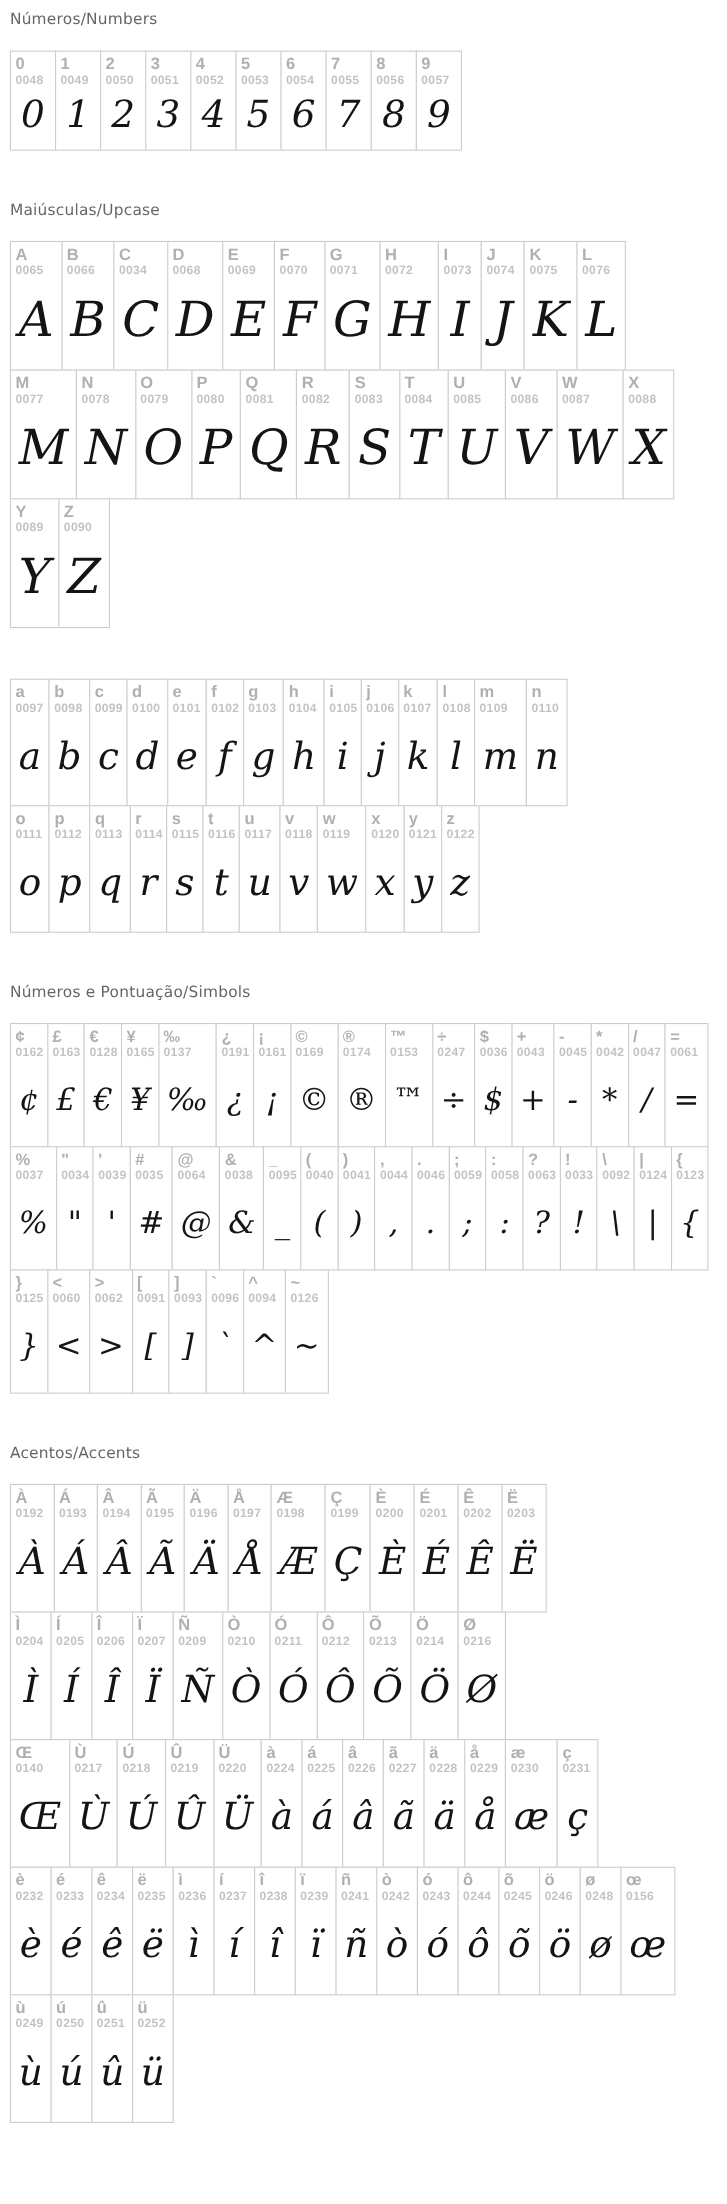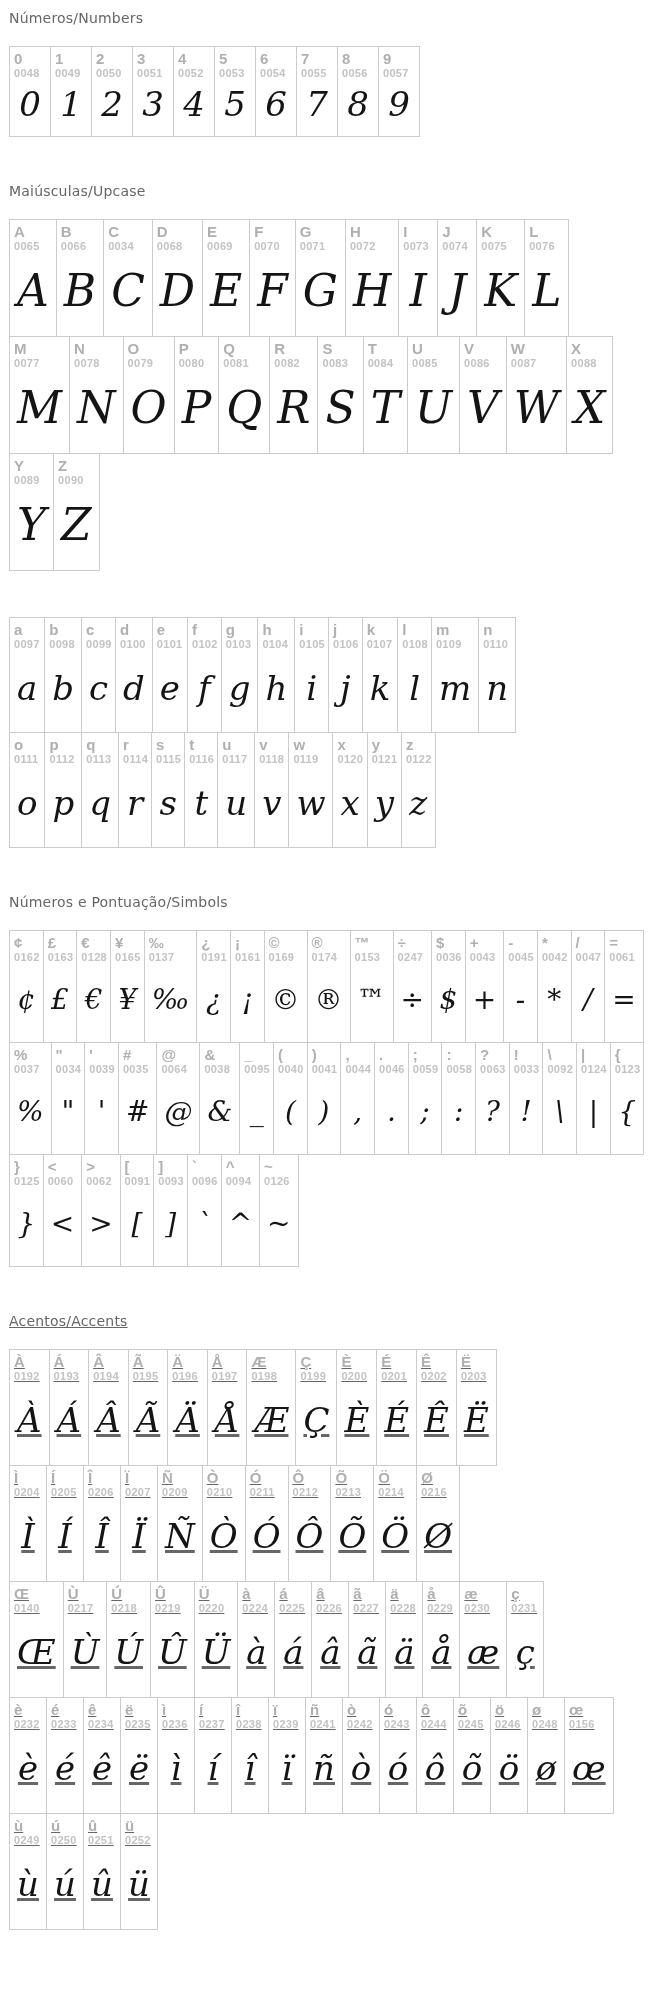--- a/index.html
+++ b/index.html
@@ -4,21 +4,21 @@
 <style>
   html,body{margin:0;padding:0;background:#ffffff;}
   body{
     width:661px;
     font-family:"Liberation Sans", sans-serif;
     color:#666666;
     padding:6px 0 30px 0;
   }
   .page{padding-left:9px;}
   .sec{margin-bottom:46px;}
-  .sec:last-child{margin-bottom:0;text-decoration:underline;}
+  .sec:last-child{margin-bottom:0;}
   .sec-title{
     font-family:"DejaVu Sans", "Liberation Sans", sans-serif;
     font-size:14px;
     font-weight:400;
     color:#666666;
     margin:4px 0 20px 0;
     letter-spacing:0.2px;
   }
   .grid{display:block;}
   .row{display:flex;flex-wrap:nowrap;}

